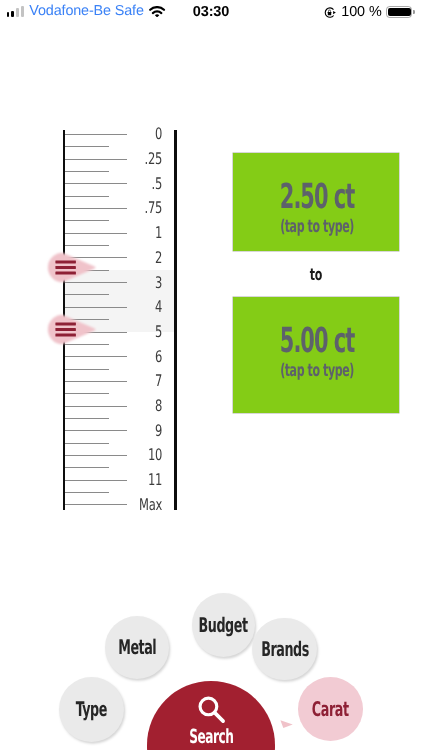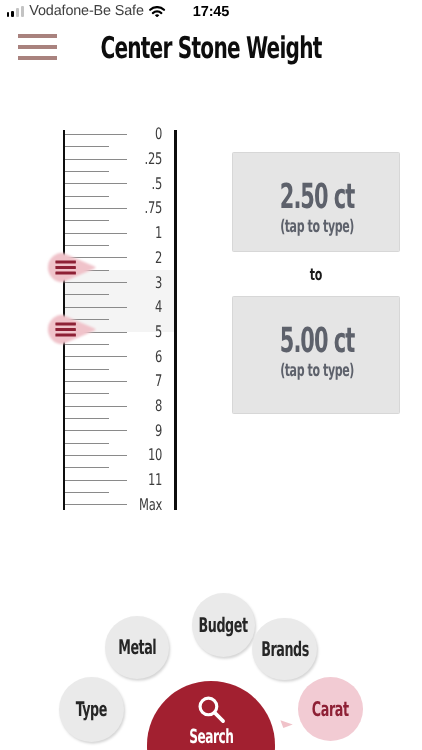--- a/index.html
+++ b/index.html
@@ -12,21 +12,21 @@
   
   .statusbar{position:absolute;left:0;top:0;width:422px;height:24px;}
   .sb-left{position:absolute;left:6.6px;top:5.6px;height:11.5px;display:flex;align-items:flex-end;}
   .bars{display:flex;align-items:flex-end;gap:1.9px;height:11.4px;margin-right:5.5px;}
   .bars i{display:block;width:2.9px;border-radius:1.1px;background:#c3c3c3;}
   .bars i.on{background:#000;}
   .bars i:nth-child(1){height:5.1px;}
   .bars i:nth-child(2){height:6.6px;}
   .bars i:nth-child(3){height:9.0px;}
   .bars i:nth-child(4){height:11.4px;}
-  .carrier{font-family:"Liberation Sans",sans-serif;font-size:14.4px;color:#404040;
+  .carrier{font-family:"Liberation Sans",sans-serif;font-size:14.4px;color:#3b82f6;
            letter-spacing:-0.15px;line-height:11px;}
   .wifi{margin-left:5.6px;width:16.2px;height:11.7px;display:block;margin-bottom:-0.3px;}
   .sb-time{position:absolute;left:0;top:0;width:422px;height:24px;
            display:flex;align-items:center;justify-content:center;}
   .sb-time span{font-family:"Liberation Sans",sans-serif;font-size:14.5px;font-weight:bold;
                 color:#000;letter-spacing:-0.1px;position:relative;top:-0.4px;}
   .sb-right{position:absolute;right:6.5px;top:0;height:24px;display:flex;align-items:center;}
   .rotlock{width:13px;height:13px;display:block;margin-right:5px;}
   .batt-pct{font-family:"Liberation Sans",sans-serif;font-size:14.4px;color:#000;
             letter-spacing:-0.1px;margin-right:4.5px;}
@@ -67,21 +67,21 @@
   #bub-budget{left:178.5px;top:593.2px; width:63.4px; height:64.1px;margin-left:13px;}
   #bub-brands{left:252.4px;top:617.8px; width:64.4px; height:62.3px;}
   #bub-carat {left:297.5px;top:677px; width:65.1px; height:63.8px;}
   #bub-type   span{font-size:20.2px;}
   #bub-metal  span{font-size:20.2px;}
   #bub-budget span{font-size:20.2px;}
   #bub-brands span{font-size:20.2px;}
   #bub-carat  span{font-size:20.2px;}
 
   
-  .ctbox{position:absolute;left:232.4px;width:168px;background:#e5e5e5;
+  .ctbox{position:absolute;left:232.4px;width:168px;background:#84cc16;
          border:1.2px solid #d7d7d7;box-sizing:border-box;border-radius:1.5px;cursor:pointer;}
   #ctbox-min{top:151.7px;height:100.5px;}
   #ctbox-max{top:295.5px;height:118px;}
   .ctval{position:absolute;left:0;width:168px;text-align:center;
          font-family:"DejaVu Sans Condensed","DejaVu Sans",sans-serif;font-weight:bold;
          font-size:34.5px;color:#5d616b;letter-spacing:-1.5px;line-height:1;
          transform:scaleX(.675);transform-origin:50% 50%;}
   .cthint{position:absolute;left:0;width:168px;text-align:center;
           font-family:"DejaVu Sans Condensed","DejaVu Sans",sans-serif;font-weight:bold;
           font-size:17.5px;color:#5d616b;letter-spacing:-0.58px;line-height:1;
@@ -132,32 +132,38 @@
           <i></i>
       </div>
       <div class="carrier">Vodafone-Be Safe</div>
       <svg class="wifi" viewBox="0 0 32 23">
         <path d="M2.4 7.4C6.1 4.1 10.8 2.1 16 2.1s9.9 2.0 13.6 5.3" fill="none" stroke="#000" stroke-width="4.4" stroke-linecap="round"></path>
         <path d="M7.6 14.0c2.3-2.1 5.2-3.3 8.4-3.3s6.1 1.2 8.4 3.3" fill="none" stroke="#000" stroke-width="4.3" stroke-linecap="round"></path>
         <path d="M16 16.3c-1.7 0-3.2.7-4.3 1.8L16 22.6l4.3-4.5c-1.1-1.1-2.6-1.8-4.3-1.8z" fill="#000"></path>
       </svg>
     </div>
     <div class="sb-time">
-      <span>17:45</span>
-    </div>
-  </div>
-
-  <div class="header">
-    <div class="hamburger">
-      <span></span>
-        <span></span>
-        <span></span>
-    </div>
-    <div class="apptitle">Center Stone Weight</div>
-  </div>
+      <span>03:30</span>
+    </div>
+    <div class="sb-right">
+      <svg class="rotlock" viewBox="0 0 26 26">
+        <path d="M21.0 7.1A9.4 9.4 0 1 0 21.3 19.0" fill="none" stroke="#000" stroke-width="2.2" stroke-linecap="butt"></path>
+        <path d="M20.3 9.9v6.4l5.4-3.2z" fill="#000"></path>
+        <path d="M10.3 12.2V9.9a2.7 2.7 0 0 1 5.4 0v2.3h-1.6V9.9a1.1 1.1 0 0 0-2.2 0v2.3z" fill="#555"></path>
+        <rect x="9.6" y="12.0" width="6.8" height="6.6" rx="0.5" fill="#000"></rect>
+      </svg>
+      <div class="batt-pct">100 %</div>
+      <div class="batt">
+        <div class="shell"></div>
+          <div class="fill"></div>
+          <div class="nub"></div>
+      </div>
+    </div>
+  </div>
+
 
   <div class="ruler">
     <div class="selband" style="top: 269.795px; height: 61.725px;"></div>
     <div class="rail-left"></div>
     <div class="rail-right"></div>
     <div id="ticks">
         <div class="tick long" style="top: 134px;"></div>
         <div class="tick short" style="top: 146px;"></div>
         <div class="tick long" style="top: 159px;"></div>
         <div class="tick short" style="top: 171px;"></div>

